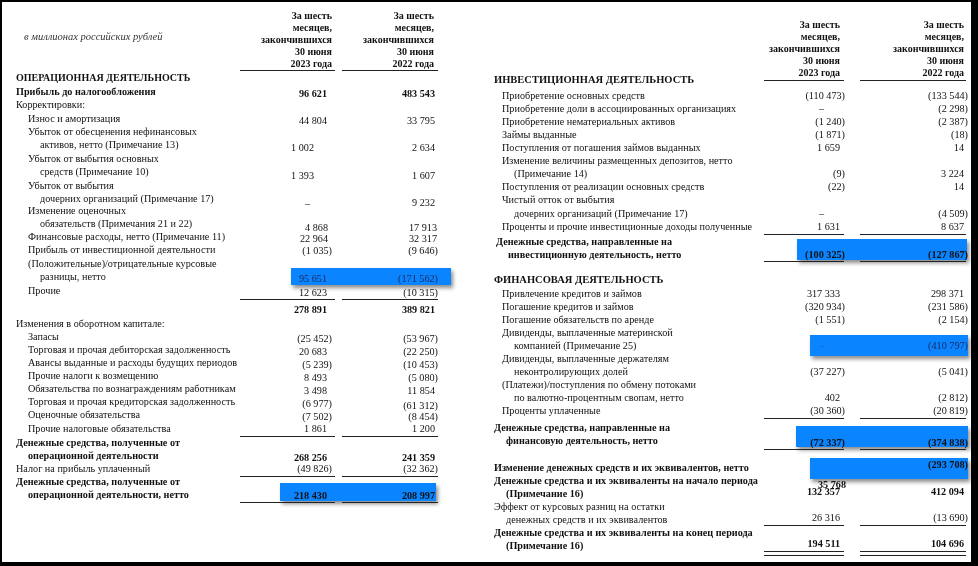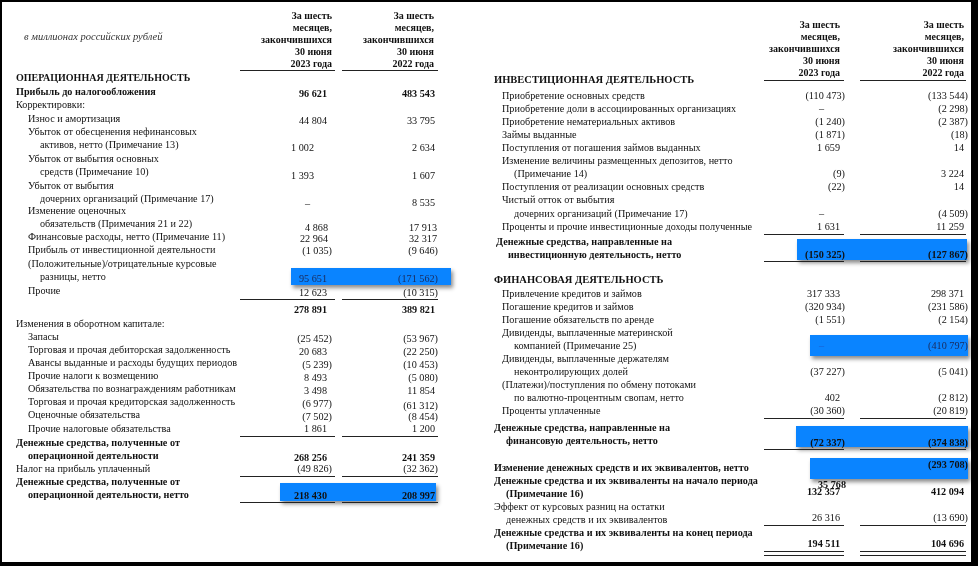--- a/index.html
+++ b/index.html
@@ -76,21 +76,21 @@
       <span class="lbl" style="left:38px;">средств (Примечание 10)</span>
       <span class="num" style="right:158px;top:4px;">1 393</span>
       <span class="num" style="right:37px;top:4px;">1 607</span>
     </div>
     <div class="row" style="top:178px;width:470px;">
       <span class="lbl" style="left:26px;">Убыток от выбытия</span>
     </div>
     <div class="row" style="top:191px;width:470px;">
       <span class="lbl" style="left:38px;">дочерних организаций (Примечание 17)</span>
       <span class="num" style="right:162px;top:5px;">–</span>
-      <span class="num" style="right:37px;top:4px;">8 535</span>
+      <span class="num" style="right:37px;top:4px;">9 232</span>
     </div>
     <div class="row" style="top:203px;width:470px;">
       <span class="lbl" style="left:26px;">Изменение оценочных</span>
     </div>
     <div class="row" style="top:216px;width:470px;">
       <span class="lbl" style="left:38px;">обязательств (Примечания 21 и 22)</span>
       <span class="num" style="right:144px;top:4px;">4 868</span>
       <span class="num" style="right:35px;top:4px;">17 913</span>
     </div>
     <div class="row" style="top:229px;width:470px;">
@@ -262,30 +262,30 @@
       <span class="lbl" style="left:22px;">Чистый отток от выбытия</span>
     </div>
     <div class="row" style="top:206px;width:491px;">
       <span class="lbl" style="left:34px;">дочерних организаций (Примечание 17)</span>
       <span class="num" style="right:147px;">–</span>
       <span class="num" style="right:3px;">(4 509)</span>
     </div>
     <div class="row" style="top:219px;width:491px;">
       <span class="lbl" style="left:22px;">Проценты и прочие инвестиционные доходы полученные</span>
       <span class="num" style="right:131px;">1 631</span>
-      <span class="num" style="right:7px;">11 259</span>
+      <span class="num" style="right:7px;">8 637</span>
     </div>
     <div class="line" style="left:284px;top:232px;width:80px;"></div>
     <div class="line" style="left:380px;top:232px;width:106px;"></div>
     <div class="row b" style="top:234px;width:491px;">
       <span class="lbl" style="left:16px;">Денежные средства, направленные на</span>
     </div>
     <div class="row b" style="top:247px;width:491px;">
       <span class="lbl" style="left:28px;">инвестиционную деятельность, нетто</span>
-      <span class="num" style="right:126px;">(150 325)</span>
+      <span class="num" style="right:126px;">(100 325)</span>
       <span class="num" style="right:3px;">(127 867)</span>
     </div>
     <div class="line" style="left:284px;top:259px;width:80px;"></div>
     <div class="line" style="left:380px;top:259px;width:106px;"></div>
 
     <div class="lbl b" style="left:14px;top:272px;font-size:10.5px;">ФИНАНСОВАЯ ДЕЯТЕЛЬНОСТЬ</div>
 
     <div class="row" style="top:286px;width:491px;">
       <span class="lbl" style="left:22px;">Привлечение кредитов и займов</span>
       <span class="num" style="right:131px;">317 333</span>

